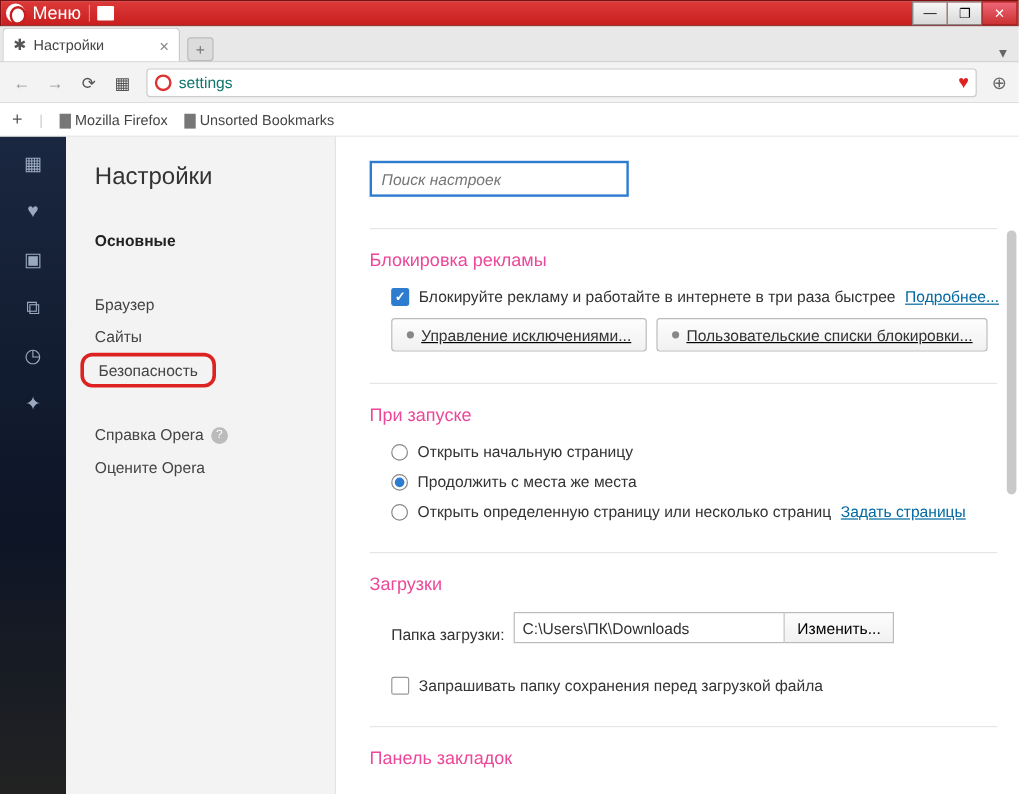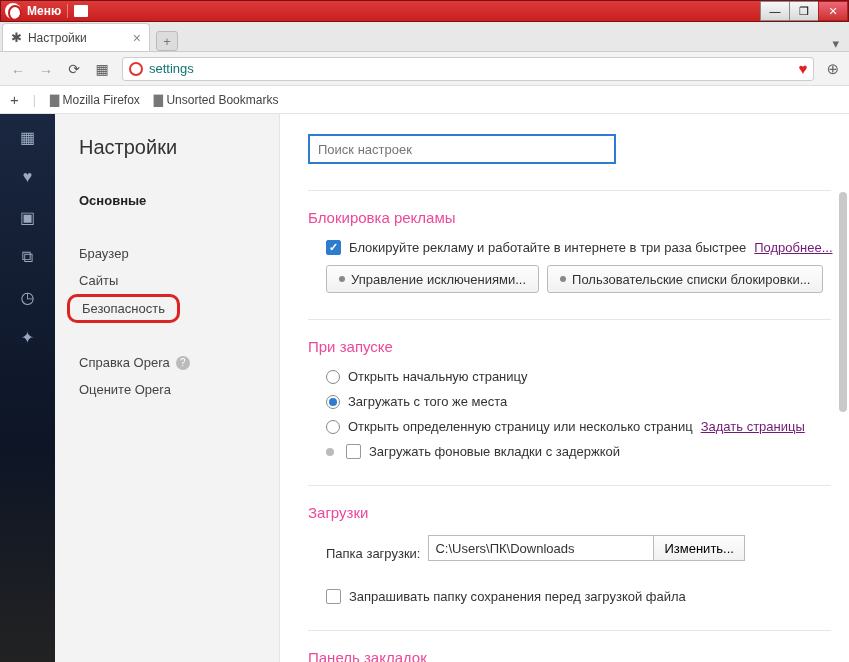--- a/index.html
+++ b/index.html
@@ -3,21 +3,21 @@
 <meta charset="utf-8">
 <style>
 * { margin: 0; padding: 0; box-sizing: border-box; font-family: "Segoe UI", Arial, sans-serif; }
 body { width: 849px; height: 662px; overflow: hidden; background: #fff; }
 
 
 .titlebar { height: 22px; background: linear-gradient(#dd3a3a, #c91e1e); display: flex; align-items: center; justify-content: space-between; border: 1px solid #7a1010; }
 .titlebar-left { display: flex; align-items: center; gap: 6px; padding-left: 4px; }
 .opera-logo { width: 16px; height: 16px; background: #fff; border-radius: 50%; position: relative; }
 .opera-logo::after { content: ""; position: absolute; left: 3px; top: 2px; width: 10px; height: 12px; border: 2px solid #c91e1e; border-radius: 50%; }
-.menu-label { color: #fff; font-size: 12px; font-weight: bold; }
+.menu-label { color: #fff; font-size: 15px; font-weight: normal; }
 .titlebar-sep { width: 1px; height: 14px; background: rgba(255,255,255,0.4); }
 .flag-icon { width: 14px; height: 12px; background: #fff; border-radius: 1px; position: relative; }
 .win-controls { display: flex; }
 .win-btn { width: 30px; height: 20px; display: flex; align-items: center; justify-content: center; font-size: 11px; background: linear-gradient(#f7f7f7,#d9d9d9); border: 1px solid #888; margin-left: -1px; cursor: default; }
 .win-btn.close { background: linear-gradient(#e67,#c33); color: #fff; border-color: #a22; }
 
 
 .tabbar { height: 30px; background: #e8e8e8; display: flex; align-items: flex-end; border-bottom: 1px solid #ccc; }
 .tab { height: 28px; background: #fff; border: 1px solid #ccc; border-bottom: none; border-radius: 4px 4px 0 0; display: flex; align-items: center; padding: 0 8px; gap: 6px; margin-left: 2px; font-size: 12px; color: #444; }
 .gear { font-size: 13px; color: #555; }
@@ -49,30 +49,30 @@
 .leftnav { width: 225px; background: #f3f3f3; border-right: 1px solid #e3e3e3; padding: 22px 0 0 24px; }
 .leftnav h1 { font-size: 20px; font-weight: 400; color: #333; margin-bottom: 28px; }
 .nav-section { margin-bottom: 26px; }
 .nav-item { font-size: 13px; color: #444; padding: 6px 0; cursor: pointer; display: flex; align-items: center; gap: 6px; }
 .nav-item.bold { font-weight: 600; color: #222; }
 .nav-item.highlight { display: inline-block; border: 3px solid #d22; border-radius: 10px; padding: 4px 12px; margin-left: -12px; }
 .help-q { display: inline-block; width: 14px; height: 14px; border-radius: 50%; background: #bbb; color: #fff; font-size: 10px; text-align: center; line-height: 14px; }
 
 
 .mainpanel { flex: 1; background: #fff; padding: 20px 0 0 28px; overflow-y: auto; position: relative; }
-.search-box { width: 308px; height: 30px; border: 2px solid #2d7ccf; padding: 0 8px; font-size: 13px; color: #0369a1; outline: none; }
+.search-box { width: 216px; height: 30px; border: 2px solid #2d7ccf; padding: 0 8px; font-size: 13px; color: #0369a1; outline: none; font-style: italic; }
 .divider { height: 1px; background: #e6e6e6; margin: 26px 0 18px 0; width: calc(100% - 18px); }
 .section-title { font-size: 15px; color: #ec4899; margin-bottom: 14px; }
 .row { display: flex; align-items: center; gap: 8px; font-size: 13px; color: #333; margin-bottom: 10px; padding-left: 18px; }
 .checkbox { width: 15px; height: 15px; border: 1px solid #999; border-radius: 2px; background: #fff; display: inline-flex; align-items: center; justify-content: center; flex-shrink: 0; }
 .checkbox.checked { background: #2d7ccf; border-color: #2d7ccf; }
 .checkbox.checked::after { content: "✓"; color: #fff; font-size: 11px; font-weight: bold; }
-.link { color: #701a75; text-decoration: underline; cursor: pointer; }
+.link { color: #0369a1; text-decoration: underline; cursor: pointer; }
 .btn { display: inline-flex; align-items: center; height: 28px; padding: 0 12px; border: 1px solid #bbb; border-radius: 3px; background: linear-gradient(#fdfdfd,#f1f1f1); font-size: 13px; color: #333; cursor: pointer; }
-.btn-row { display: flex; gap: 8px; padding-left: 18px; }
+.btn-row { display: flex; gap: 8px; padding-left: 18px; text-decoration: underline; }
 .btn-bullet { width: 6px; height: 6px; background: #888; border-radius: 50%; margin-right: 6px; }
 .radio { width: 14px; height: 14px; border: 1px solid #888; border-radius: 50%; display: inline-flex; align-items: center; justify-content: center; flex-shrink: 0; }
 .radio.checked::after { content: ""; width: 8px; height: 8px; background: #2d7ccf; border-radius: 50%; }
 .gray-dot { width: 8px; height: 8px; background: #bbb; border-radius: 50%; flex-shrink: 0; margin-right: 4px; }
 .path-input-wrap { display: flex; padding-left: 18px; align-items: flex-end; gap: 0; margin-bottom: 28px; }
 .path-label { font-size: 13px; color: #333; margin-right: 8px; }
 .path-input { width: 226px; height: 26px; border: 1px solid #bbb; padding: 0 6px; font-size: 13px; color: #333; }
 .path-btn { height: 26px; border: 1px solid #bbb; border-left: none; padding: 0 10px; background: linear-gradient(#fdfdfd,#f1f1f1); font-size: 13px; cursor: pointer; }
 .scrollbar { position: absolute; right: 2px; top: 78px; width: 8px; height: 220px; background: #c9c9c9; border-radius: 4px; }
 </style>
@@ -180,31 +180,26 @@
     <div class="divider"></div>
 
     
     <div class="section-title">При запуске</div>
     <div class="row">
         <span class="radio"></span>
         <span>Открыть начальную страницу</span>
       </div>
     <div class="row">
         <span class="radio checked"></span>
-        <span>Загружать с того же места</span>
+        <span>Продолжить с места же места</span>
       </div>
     <div class="row">
         <span class="radio"></span>
         <span>Открыть определенную страницу или несколько страниц</span> 
         <span class="link">Задать страницы</span>
-      </div>
-    <div class="row">
-        <span class="gray-dot"></span>
-        <span class="checkbox"></span>
-        <span>Загружать фоновые вкладки с задержкой</span>
       </div>
 
     <div class="divider"></div>
 
     
     <div class="section-title">Загрузки</div>
     <div class="path-input-wrap">
       <span class="path-label">Папка загрузки:</span>
       <input class="path-input" value="C:\Users\ПК\Downloads" style="">
       <button class="path-btn">Изменить...</button>

